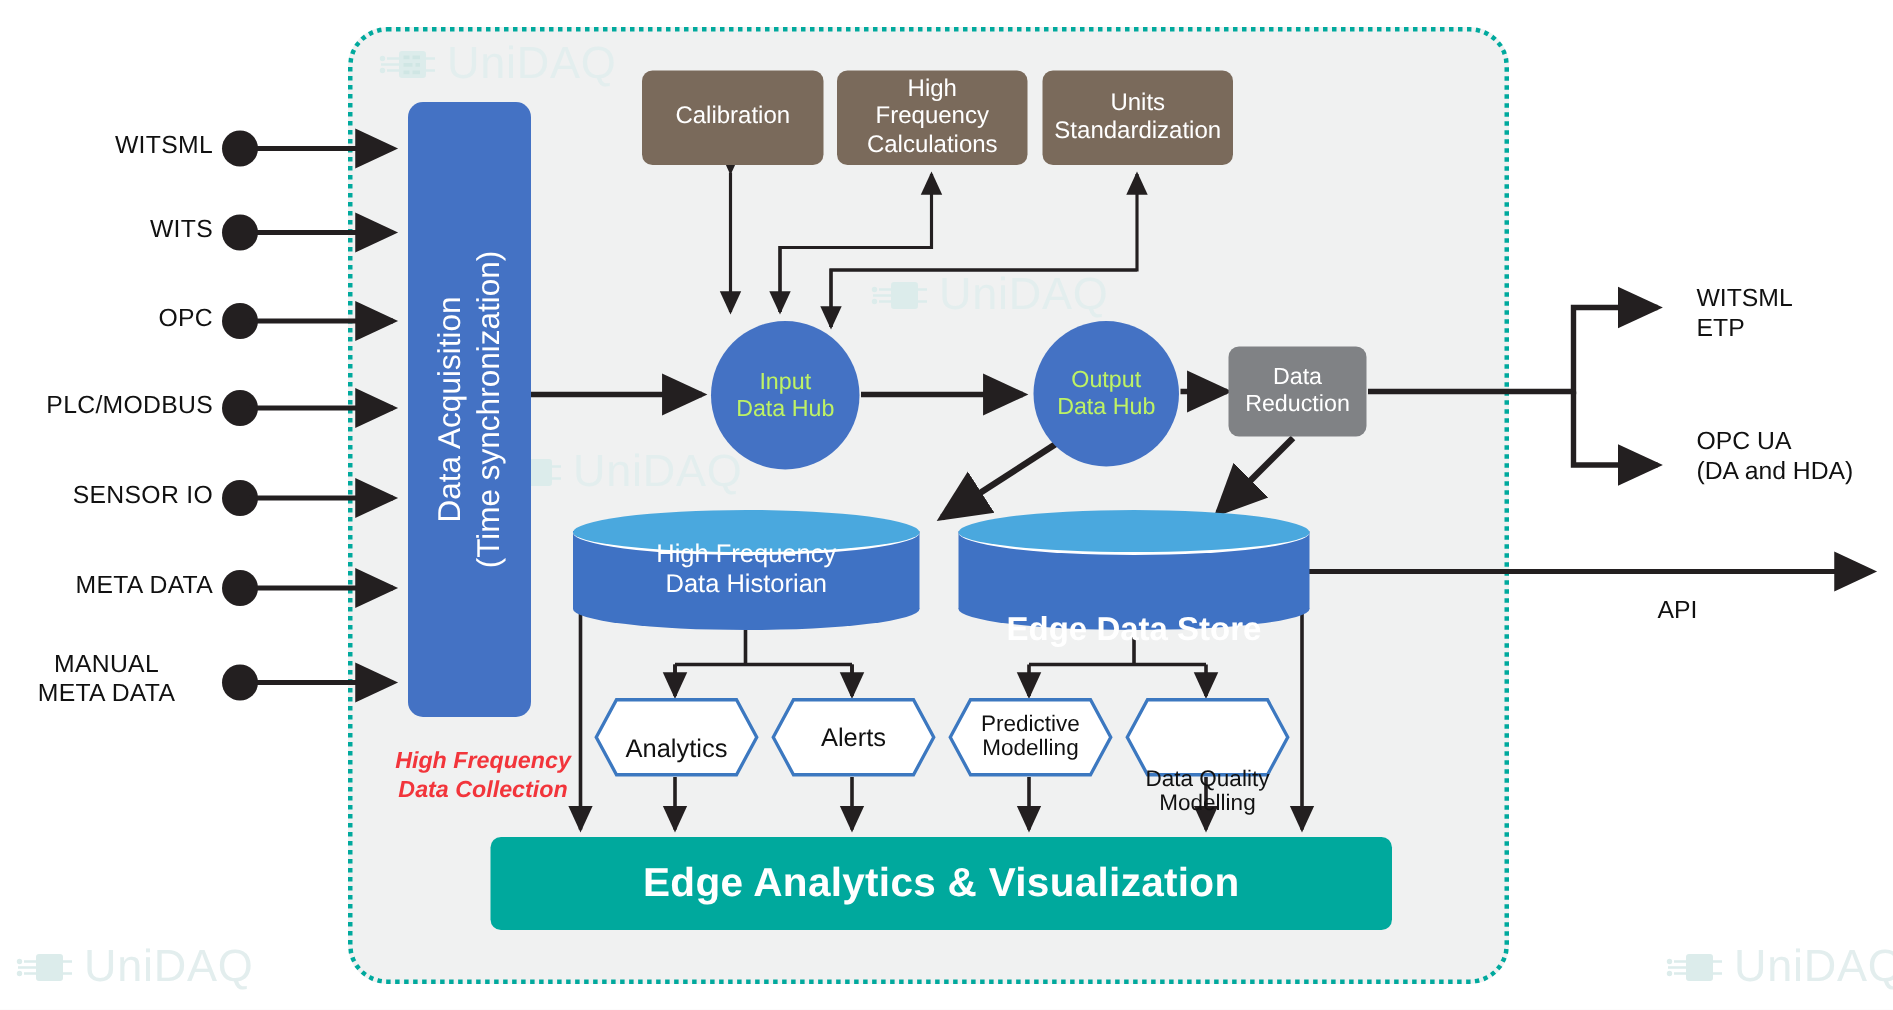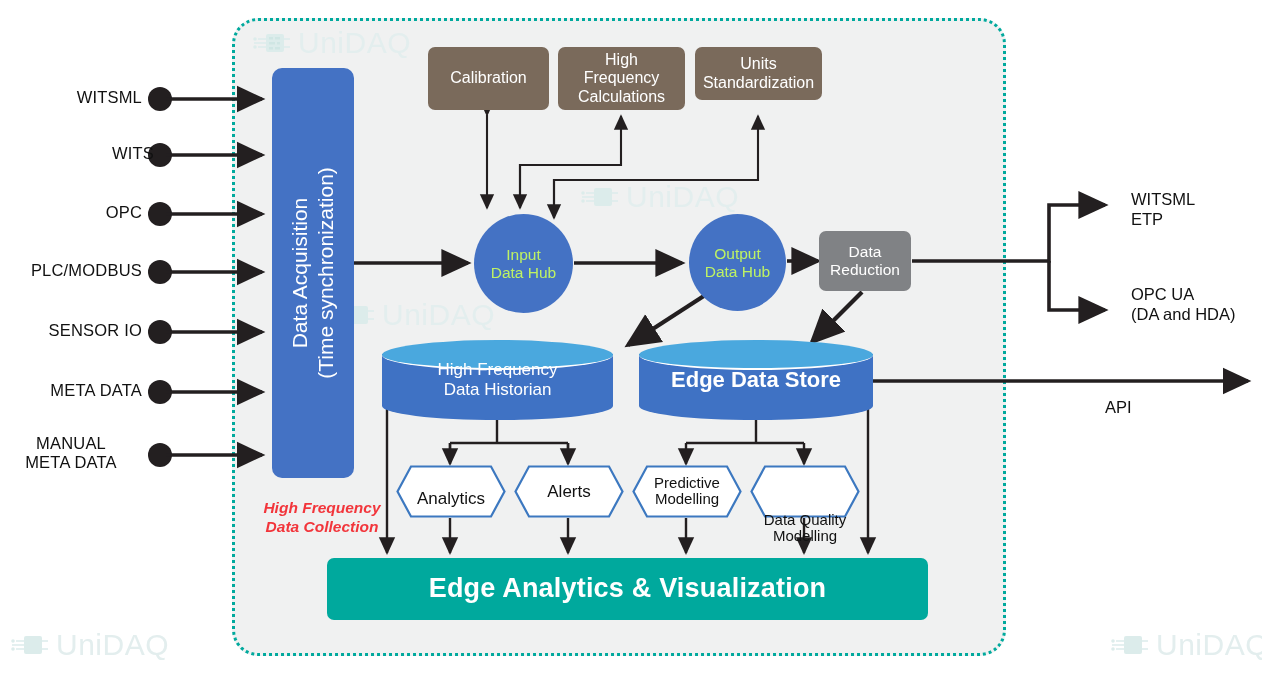--- a/index.html
+++ b/index.html
@@ -202,21 +202,21 @@
       <path d="M868 408 L868 553" stroke-width="2.4" marker-end="url(#ahs)"></path>
 
       <line x1="450" y1="518" x2="450" y2="553" stroke-width="2.4" marker-end="url(#ahs)"></line>
       <line x1="568" y1="518" x2="568" y2="553" stroke-width="2.4" marker-end="url(#ahs)"></line>
       <line x1="686" y1="518" x2="686" y2="553" stroke-width="2.4" marker-end="url(#ahs)"></line>
       <line x1="804" y1="518" x2="804" y2="553" stroke-width="2.4" marker-end="url(#ahs)"></line>
     </g>
   </svg>
 
   <div class="src-label" style="left:0;top:88px;width:142px;">WITSML</div>
-  <div class="src-label" style="left:12px;top:144px;width:142px;">WITS</div>
+  <div class="src-label" style="left:0;top:144px;width:142px;">WITS</div>
   <div class="src-label" style="left:0;top:203px;width:142px;">OPC</div>
   <div class="src-label" style="left:0;top:261px;width:142px;">PLC/MODBUS</div>
   <div class="src-label" style="left:0;top:321px;width:142px;">SENSOR IO</div>
   <div class="src-label" style="left:0;top:381px;width:142px;">META DATA</div>
   <div class="src-label" style="left:0;top:434px;width:142px;white-space:pre-line;text-align:center;">MANUAL
 META DATA</div>
 
   <div class="daq">
     <div class="daq-text">
       <span>Data Acquisition</span><br>
@@ -227,21 +227,21 @@
   <div class="node brown" style="left:558px;top:47px;width:127px;height:63px;">
     <div>
       <span>High</span><br>
       <span>Frequency</span><br>
       <span>Calculations</span>
     </div>
   </div>
   <div class="node brown" style="left:428px;top:47px;width:121px;height:63px;">
     <span>Calibration</span>
   </div>
-  <div class="node brown" style="left:695px;top:47px;width:127px;height:53px;">
+  <div class="node brown" style="left:695px;top:47px;width:127px;height:63px;">
     <div>
       <span>Units</span><br>
       <span>Standardization</span>
     </div>
   </div>
 
   <div class="node hub" style="left:474px;top:214px;width:99px;height:99px;">
     <div>
       <span>Input</span><br>
       <span>Data Hub</span>
@@ -267,21 +267,21 @@
     <div class="top"></div>
     <div class="lbl" style="font-size:17px;">
       <span>High Frequency</span><br>
       <span>Data Historian</span>
     </div>
   </div>
   <div class="cyl" style="left:639px;top:340px;width:234px;height:80px;">
     <div class="bot"></div>
     <div class="body"></div>
     <div class="top"></div>
-    <div class="lbl" style="font-size:22px;font-weight:bold;">
+    <div class="lbl" style="font-size:22px;font-weight:bold;margin-top:40px;">
       <span>Edge Data Store</span>
     </div>
   </div>
 
   <div class="hexwrap" style="left:396px;top:465px;width:110px;height:68px;">
     <svg width="110" height="53" viewBox="0 0 110 53">
       <polygon points="15,1.5 95,1.5 108.5,26.5 95,51.5 15,51.5 1.5,26.5" fill="#ffffff" stroke="#3c78c0" stroke-width="2.2"></polygon>
     </svg>
     <div class="htxt">
       <span>Analytics</span>

